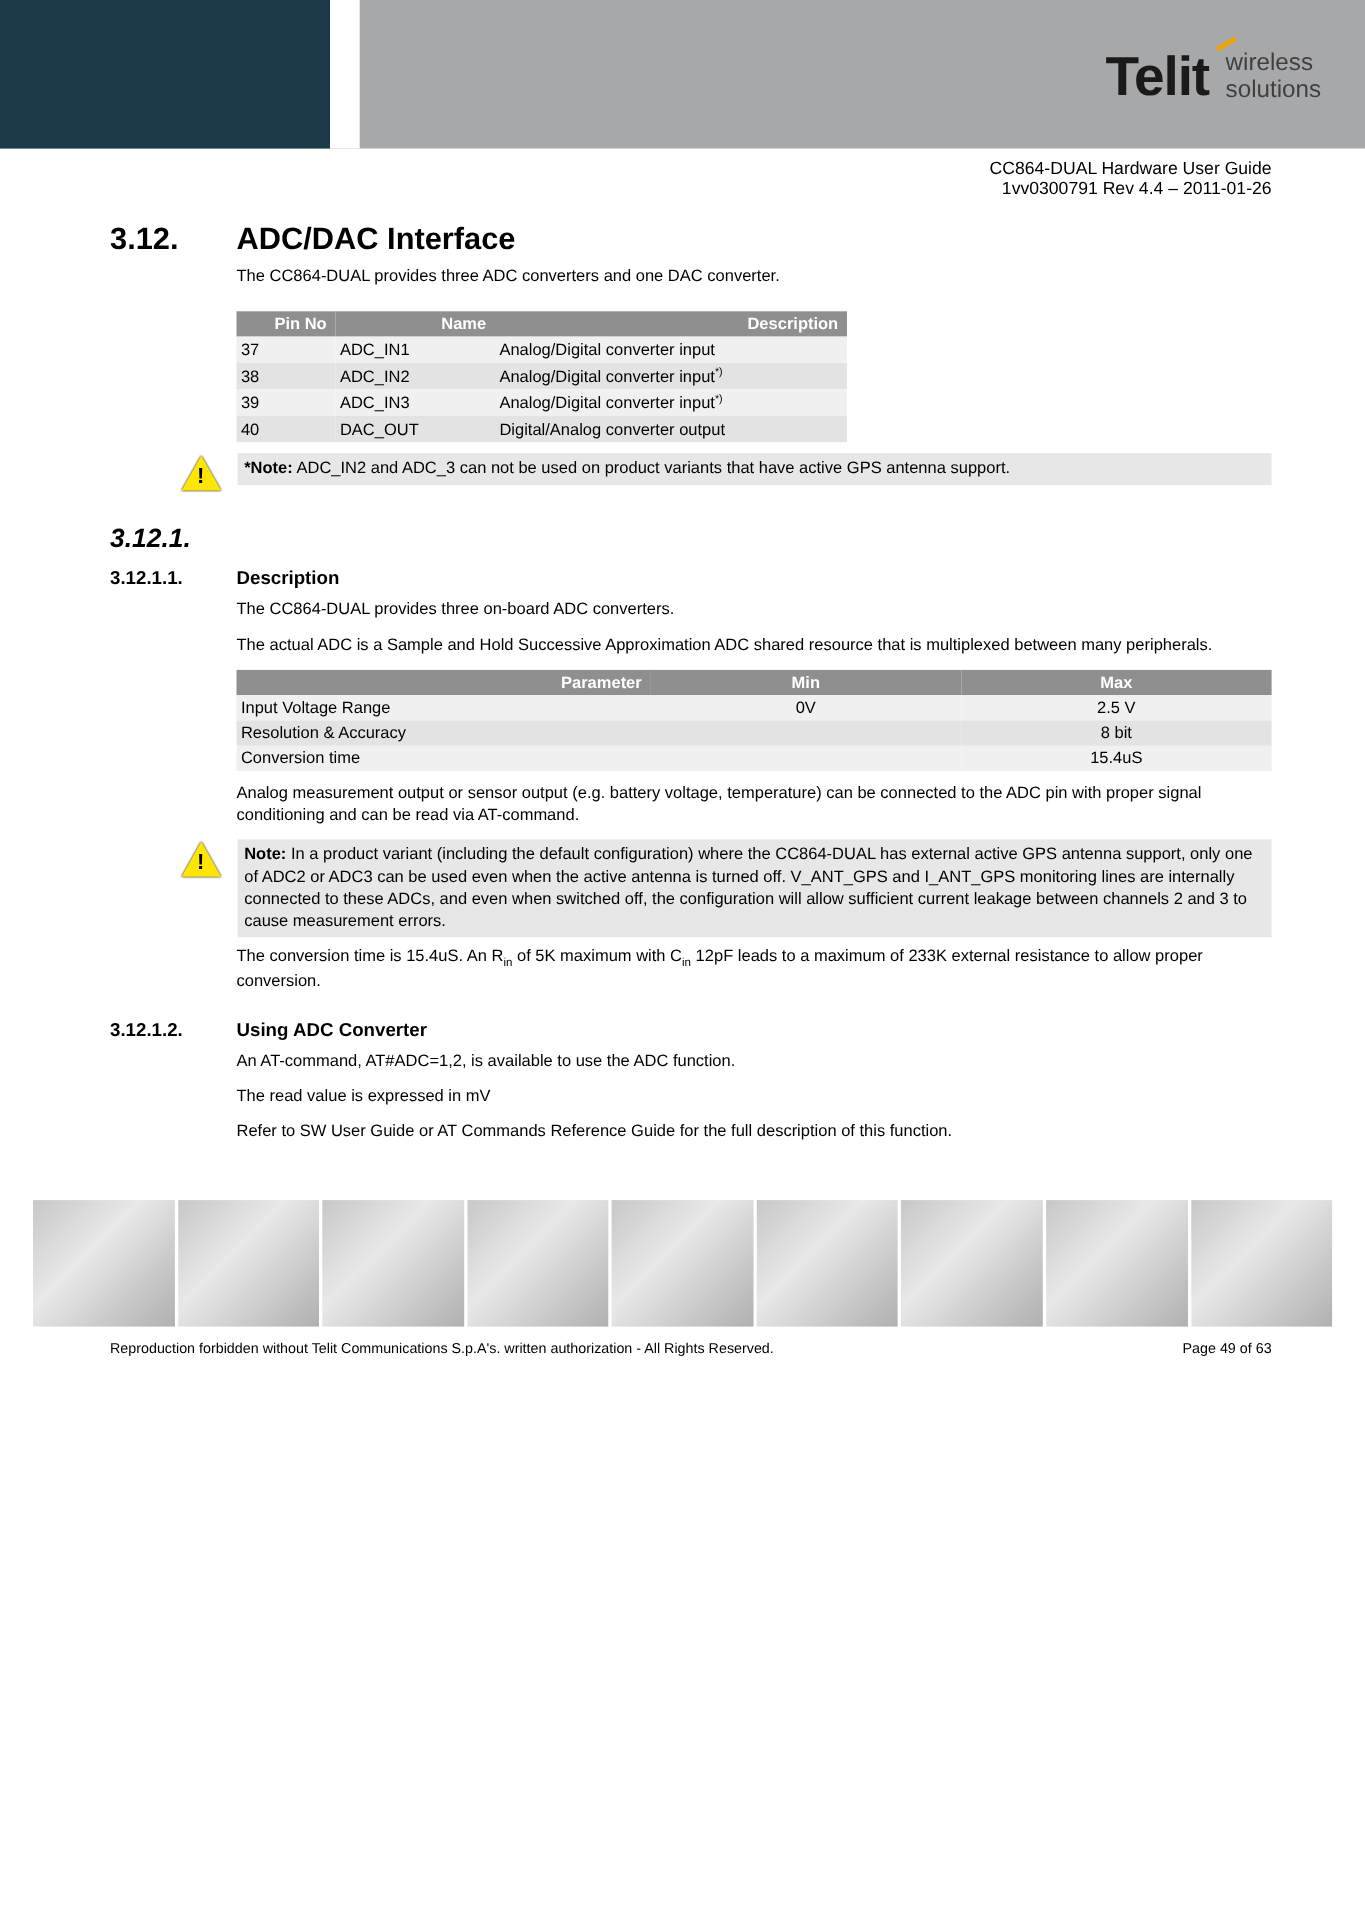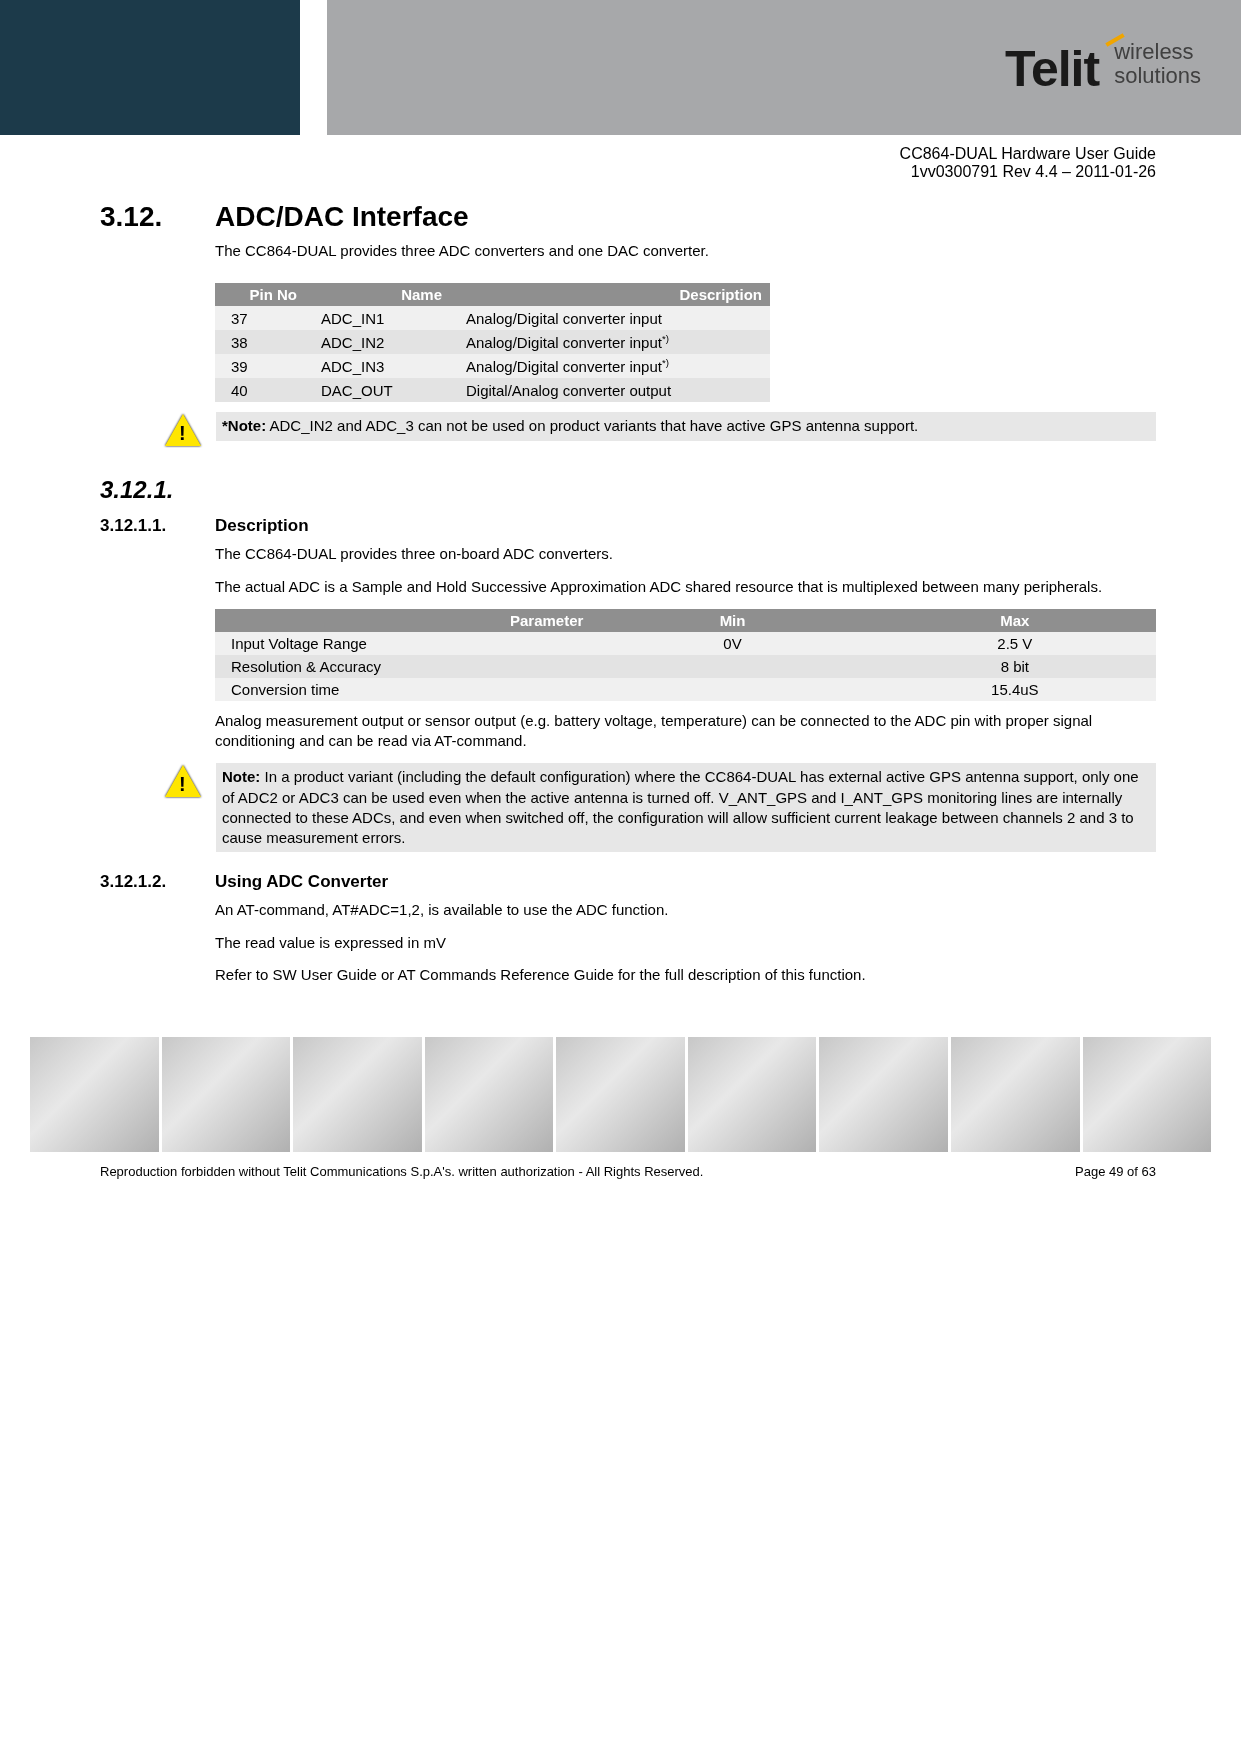--- a/index.html
+++ b/index.html
@@ -25,20 +25,21 @@
     position: absolute;
     left: 300px; top: 0;
     width: 27px; height: 135px;
     background: #fff;
   }
   .top-banner .logo {
     position: absolute;
     right: 40px;
     top: 40px;
     display: flex;
+    align-items: center;
     gap: 15px;
   }
   .logo-telit {
     font-size: 50px;
     font-weight: bold;
     color: #1a1a1a;
     letter-spacing: -1px;
     position: relative;
   }
   .logo-telit .accent {
@@ -84,21 +85,21 @@
     margin: 10px 0;
   }
   table.pin-table th, table.param-table th {
     background: #8f8f8f;
     color: #fff;
     text-align: right;
     padding: 3px 8px;
     font-weight: bold;
   }
   table.pin-table td, table.param-table td {
-    padding: 3px 16px;
+    padding: 3px 4px;
   }
   table.pin-table tr.row-even td { background: #f0f0f0; }
   table.pin-table tr.row-odd td { background: #e3e3e3; }
   table.param-table tr.row-even td { background: #f0f0f0; }
   table.param-table tr.row-odd td { background: #e3e3e3; }
   table.pin-table { width: 555px; }
   table.pin-table col.c1 { width: 90px; }
   table.pin-table col.c2 { width: 145px; }
   table.param-table { width: 100%; }
   table.param-table th.center, table.param-table td.center { text-align: center; }
@@ -278,20 +279,23 @@
 
       <div class="note-row">
         <div class="warn-icon">
             <div class="warn-triangle"></div>
           </div>
         <div class="note-box">
           <b>Note:</b><span> In a product variant (including the default configuration) where the CC864-DUAL has external active GPS antenna support, only one of ADC2 or ADC3 can be used even when the active antenna is turned off. V_ANT_GPS and I_ANT_GPS monitoring lines are internally connected to these ADCs, and even when switched off, the configuration will allow sufficient current leakage between channels 2 and 3 to cause measurement errors.</span>
         </div>
       </div>
 
+      <div class="para">
+        <span>The conversion time is 15.4uS.  An  R</span><sub class="tiny">in</sub><span> of 5K maximum with C</span><sub class="tiny">in</sub><span> 12pF leads to a maximum of 233K external resistance to allow proper conversion.</span>
+      </div>
     </div>
   </div>
 
   <div class="sec-row" style="margin-top:12px;">
     <div class="sec-num h3">3.12.1.2.</div>
     <div class="sec-body">
       <div class="h3">Using ADC Converter</div>
       <div class="para">An AT-command, AT#ADC=1,2, is available to use the ADC function.</div>
       <div class="para">The read value is expressed in mV</div>
       <div class="para">Refer to SW User Guide or AT Commands Reference Guide for the full description of this function.</div>

